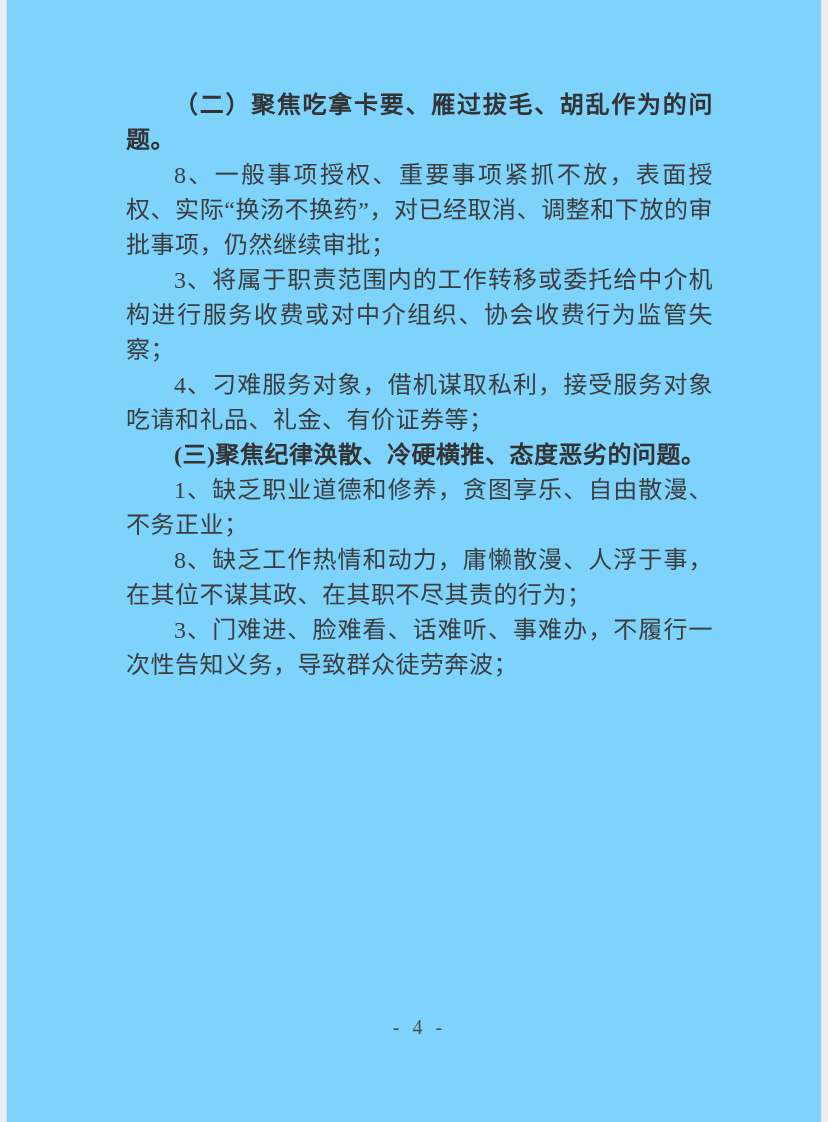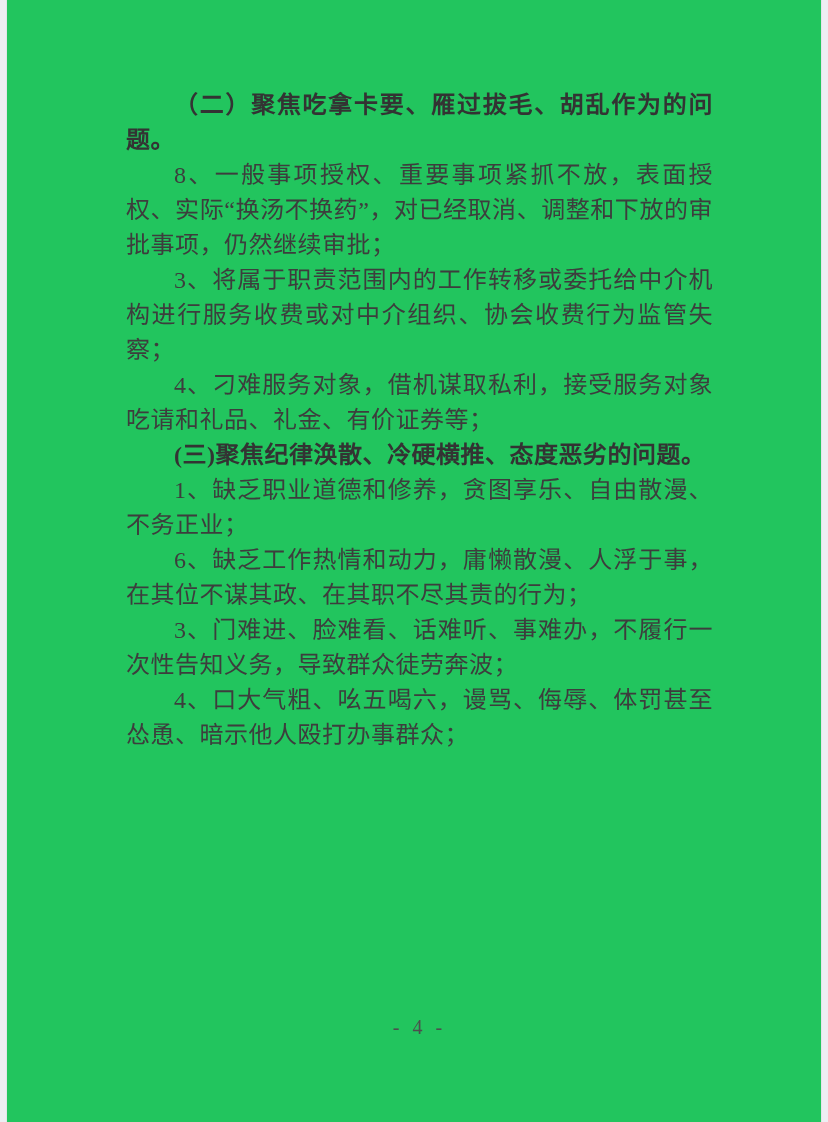--- a/index.html
+++ b/index.html
@@ -22,21 +22,21 @@
     background: #edeef3;
   }
   .edge-strip.left  { left: 0;  border-right: 1px solid #e3e4ea; }
   .edge-strip.right { right: 0; border-left: 1px solid #e3e4ea; }
   .page-sheet {
     position: absolute;
     left: 7px;
     right: 7px;
     top: 0;
     bottom: 0;
-    background: #22c55e;
+    background: #7dd3fc;
   }
   .doc-body {
     position: absolute;
     left: 119px;  
     top: 88px;
     width: 587px;
     font-size: 24px;
     line-height: 35px;
     letter-spacing: 0.5px;
     color: #3d3d3d;
@@ -70,18 +70,17 @@
 
 <div class="page-sheet">
   <div class="doc-body">
 
   <p class="heading">（二）聚焦吃拿卡要、雁过拔毛、胡乱作为的问题。</p>
       <p class="item">8、一般事项授权、重要事项紧抓不放，表面授权、实际“换汤不换药”，对已经取消、调整和下放的审批事项，仍然继续审批；</p>
       <p class="item">3、将属于职责范围内的工作转移或委托给中介机构进行服务收费或对中介组织、协会收费行为监管失察；</p>
       <p class="item">4、刁难服务对象，借机谋取私利，接受服务对象吃请和礼品、礼金、有价证券等；</p>
       <p class="heading">(三)聚焦纪律涣散、冷硬横推、态度恶劣的问题。</p>
       <p class="item">1、缺乏职业道德和修养，贪图享乐、自由散漫、不务正业；</p>
-      <p class="item">6、缺乏工作热情和动力，庸懒散漫、人浮于事，在其位不谋其政、在其职不尽其责的行为；</p>
+      <p class="item">8、缺乏工作热情和动力，庸懒散漫、人浮于事，在其位不谋其政、在其职不尽其责的行为；</p>
       <p class="item">3、门难进、脸难看、话难听、事难办，不履行一次性告知义务，导致群众徒劳奔波；</p>
-      <p class="item">4、口大气粗、吆五喝六，谩骂、侮辱、体罚甚至怂恿、暗示他人殴打办事群众；</p>
     </div>
   <div class="page-number">- 4 -</div>
 </div>
 
 </body></html>

